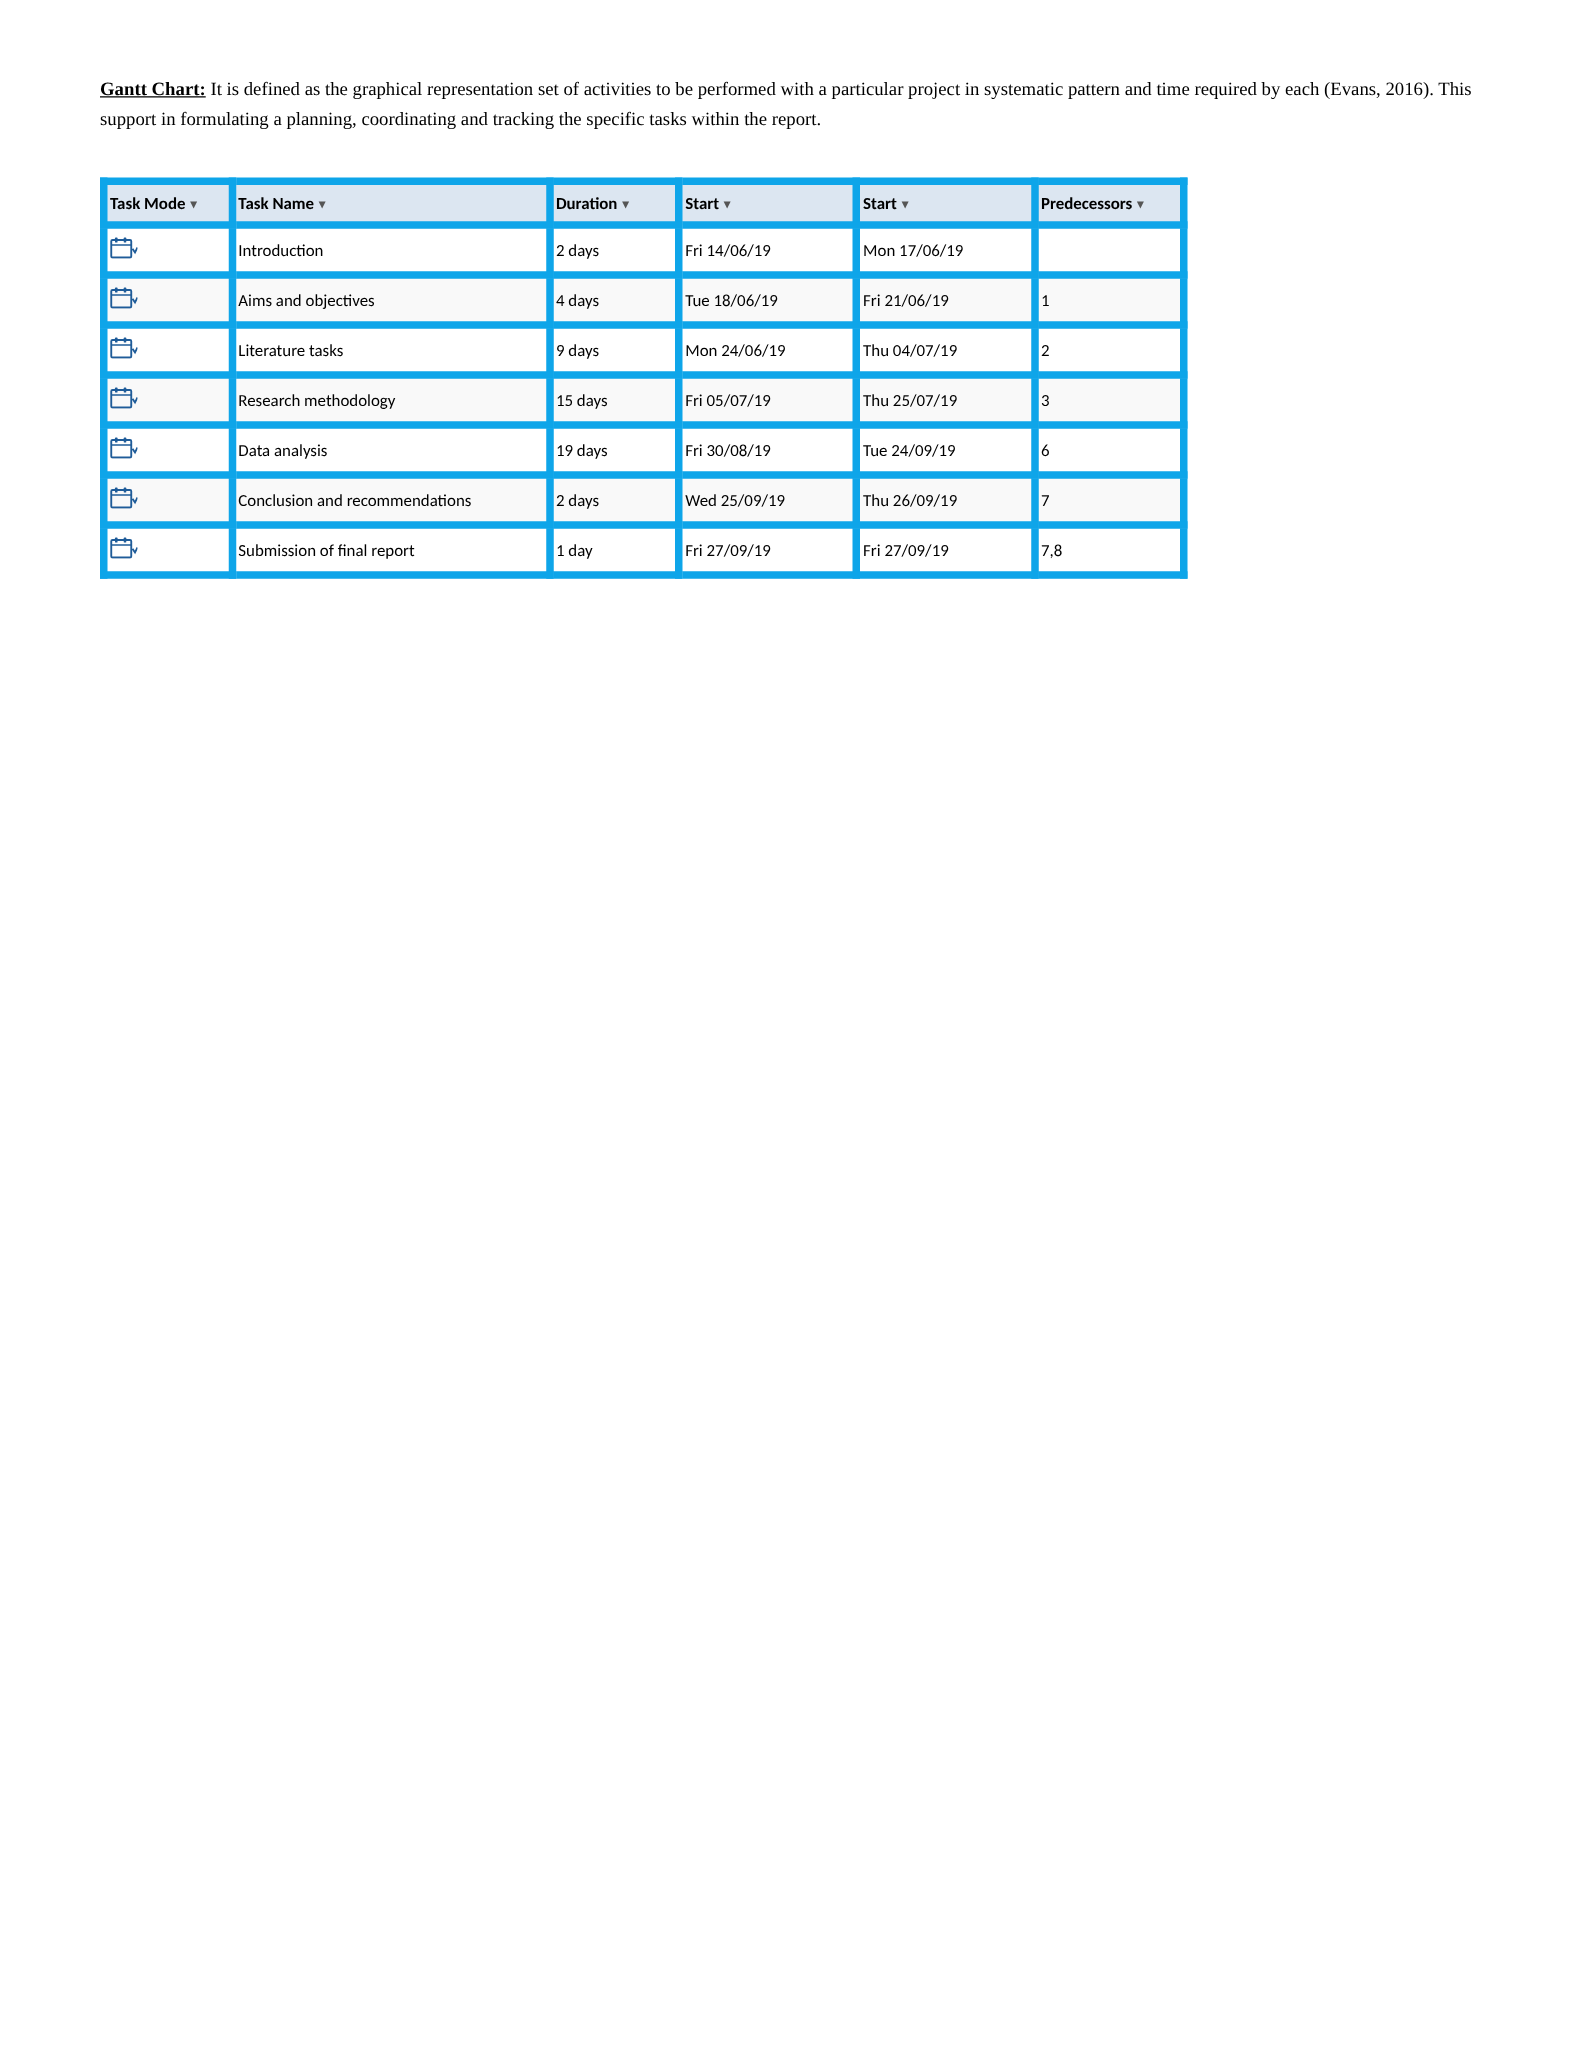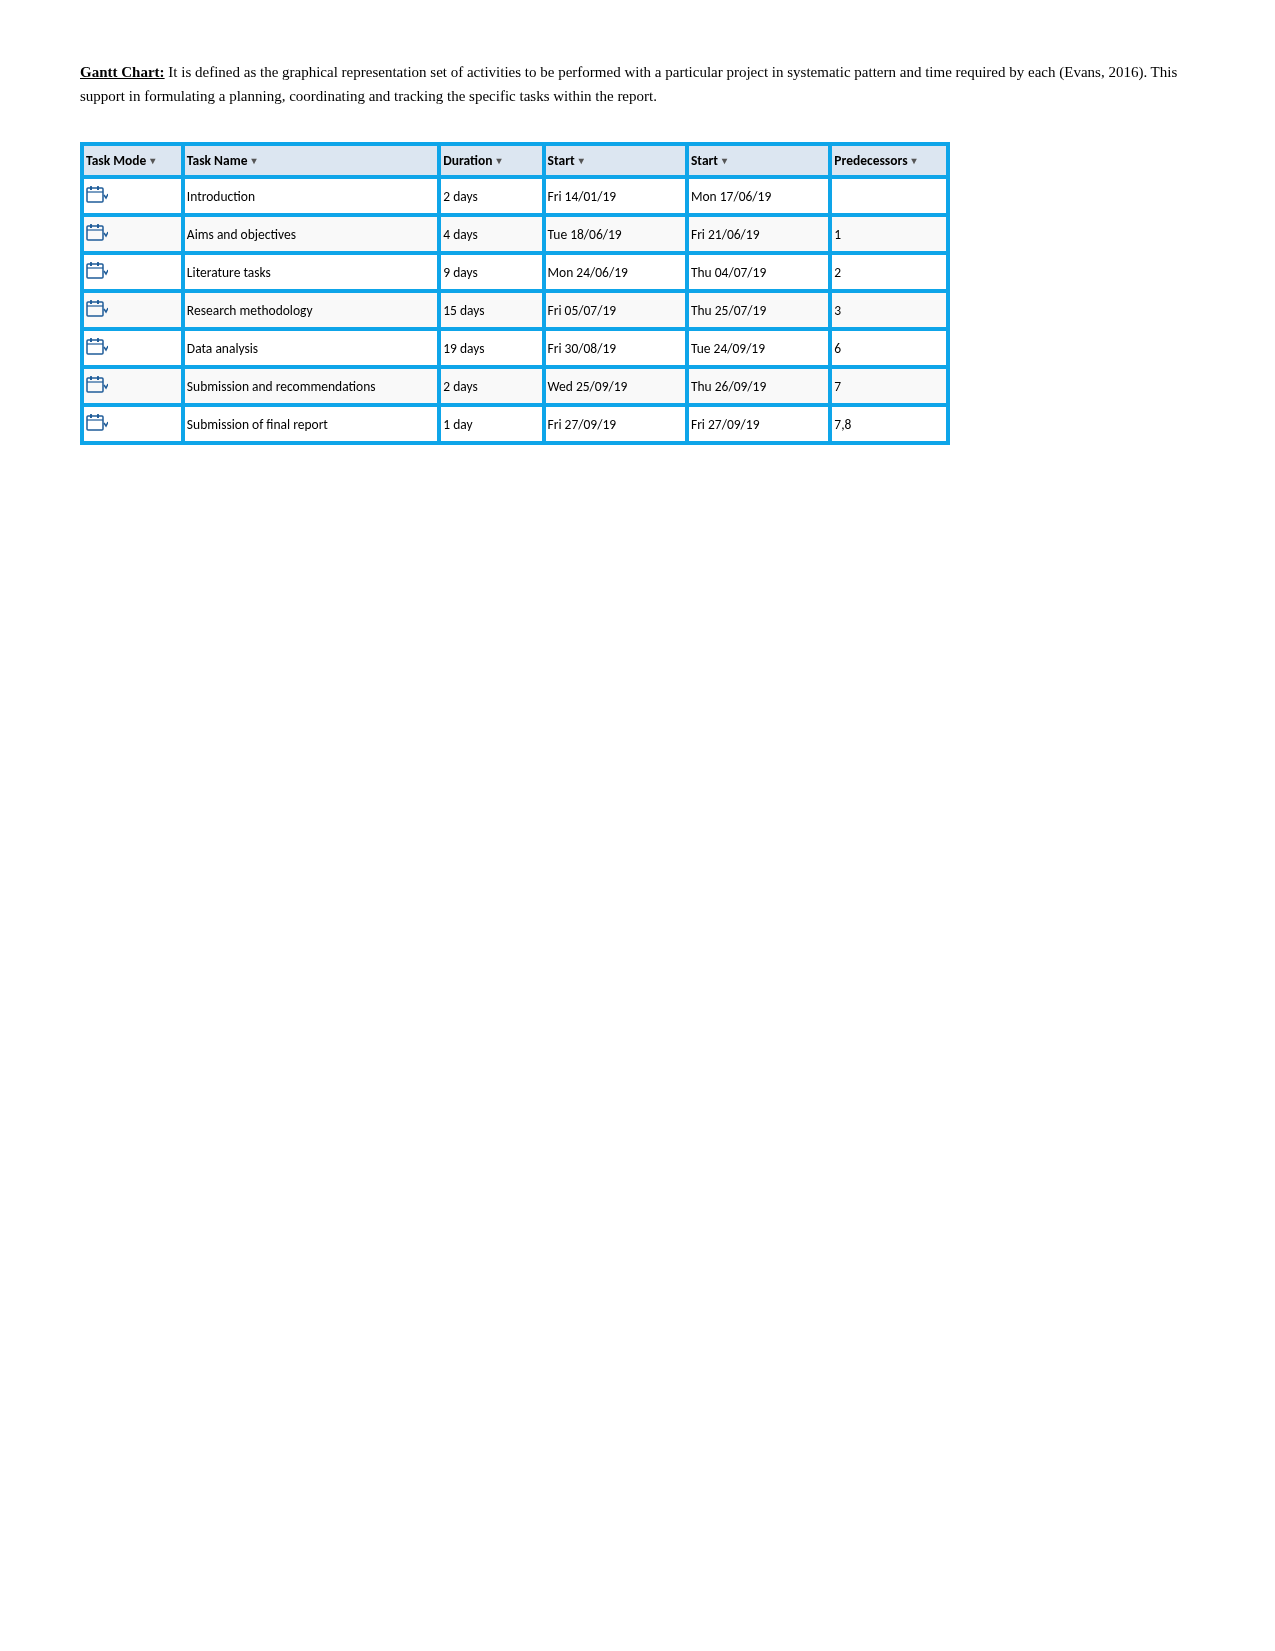--- a/index.html
+++ b/index.html
@@ -32,21 +32,21 @@
       border-collapse: collapse;
       width: 100%;
       max-width: 870px;
       margin-top: 10px;
       font-family: Calibri, Arial, sans-serif;
       font-size: 13.5px;
     }
 
     .gantt-table th,
     .gantt-table td {
-      border: 4px solid #0ea5e9;
+      border: 6px solid #0ea5e9;
       padding: 6px 2px;
       vertical-align: middle;
     }
 
     .gantt-table thead tr {
       background-color: #dce6f1;
     }
 
     .gantt-table thead th {
       font-weight: bold;
@@ -150,21 +150,21 @@
   <tr>
         <td><svg width="22" height="18" viewBox="0 0 22 18">
       <rect x="1" y="3" width="16" height="14" rx="1" fill="none" stroke="#1f5c99" stroke-width="1.5"></rect>
       <rect x="4" y="1" width="2" height="4" rx="0.5" fill="#1f5c99"></rect>
       <rect x="11" y="1" width="2" height="4" rx="0.5" fill="#1f5c99"></rect>
       <line x1="1" y1="7" x2="17" y2="7" stroke="#1f5c99" stroke-width="1.2"></line>
       <polyline points="18,10 20,13 22,9" fill="none" stroke="#1f5c99" stroke-width="1.5"></polyline>
     </svg></td>
         <td>Introduction</td>
         <td>2 days</td>
-        <td>Fri 14/01/19</td>
+        <td>Fri 14/06/19</td>
         <td>Mon 17/06/19</td>
         <td></td>
       </tr>
       <tr>
         <td><svg width="22" height="18" viewBox="0 0 22 18">
       <rect x="1" y="3" width="16" height="14" rx="1" fill="none" stroke="#1f5c99" stroke-width="1.5"></rect>
       <rect x="4" y="1" width="2" height="4" rx="0.5" fill="#1f5c99"></rect>
       <rect x="11" y="1" width="2" height="4" rx="0.5" fill="#1f5c99"></rect>
       <line x1="1" y1="7" x2="17" y2="7" stroke="#1f5c99" stroke-width="1.2"></line>
       <polyline points="18,10 20,13 22,9" fill="none" stroke="#1f5c99" stroke-width="1.5"></polyline>
@@ -218,21 +218,21 @@
         <td>6</td>
       </tr>
       <tr>
         <td><svg width="22" height="18" viewBox="0 0 22 18">
       <rect x="1" y="3" width="16" height="14" rx="1" fill="none" stroke="#1f5c99" stroke-width="1.5"></rect>
       <rect x="4" y="1" width="2" height="4" rx="0.5" fill="#1f5c99"></rect>
       <rect x="11" y="1" width="2" height="4" rx="0.5" fill="#1f5c99"></rect>
       <line x1="1" y1="7" x2="17" y2="7" stroke="#1f5c99" stroke-width="1.2"></line>
       <polyline points="18,10 20,13 22,9" fill="none" stroke="#1f5c99" stroke-width="1.5"></polyline>
     </svg></td>
-        <td>Submission and recommendations</td>
+        <td>Conclusion and recommendations</td>
         <td>2 days</td>
         <td>Wed 25/09/19</td>
         <td>Thu 26/09/19</td>
         <td>7</td>
       </tr>
       <tr>
         <td><svg width="22" height="18" viewBox="0 0 22 18">
       <rect x="1" y="3" width="16" height="14" rx="1" fill="none" stroke="#1f5c99" stroke-width="1.5"></rect>
       <rect x="4" y="1" width="2" height="4" rx="0.5" fill="#1f5c99"></rect>
       <rect x="11" y="1" width="2" height="4" rx="0.5" fill="#1f5c99"></rect>

